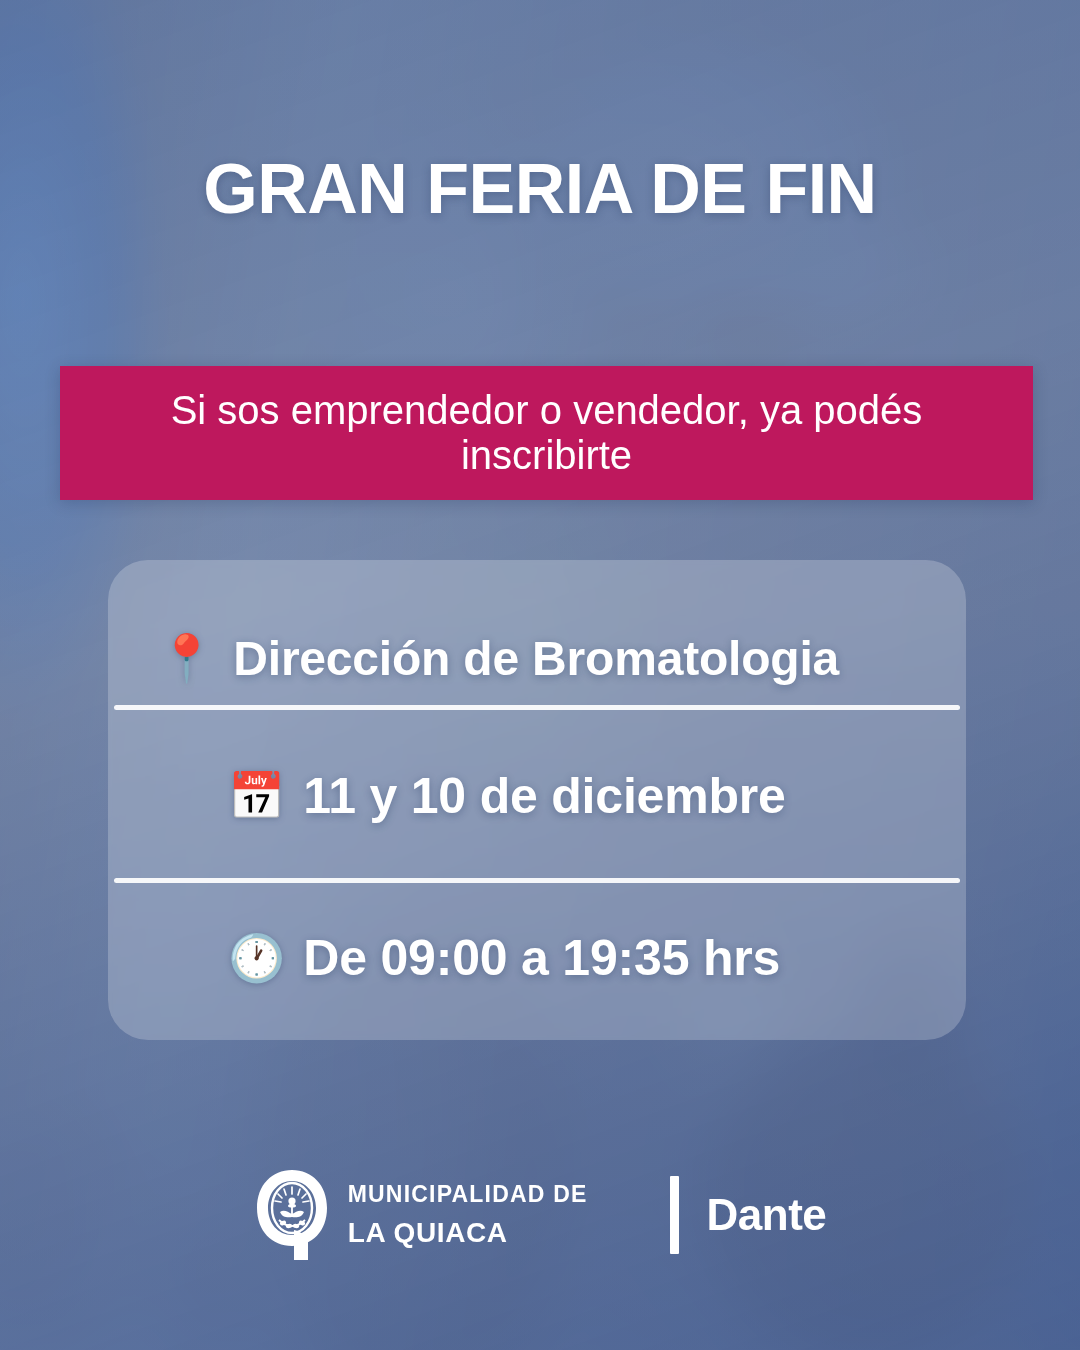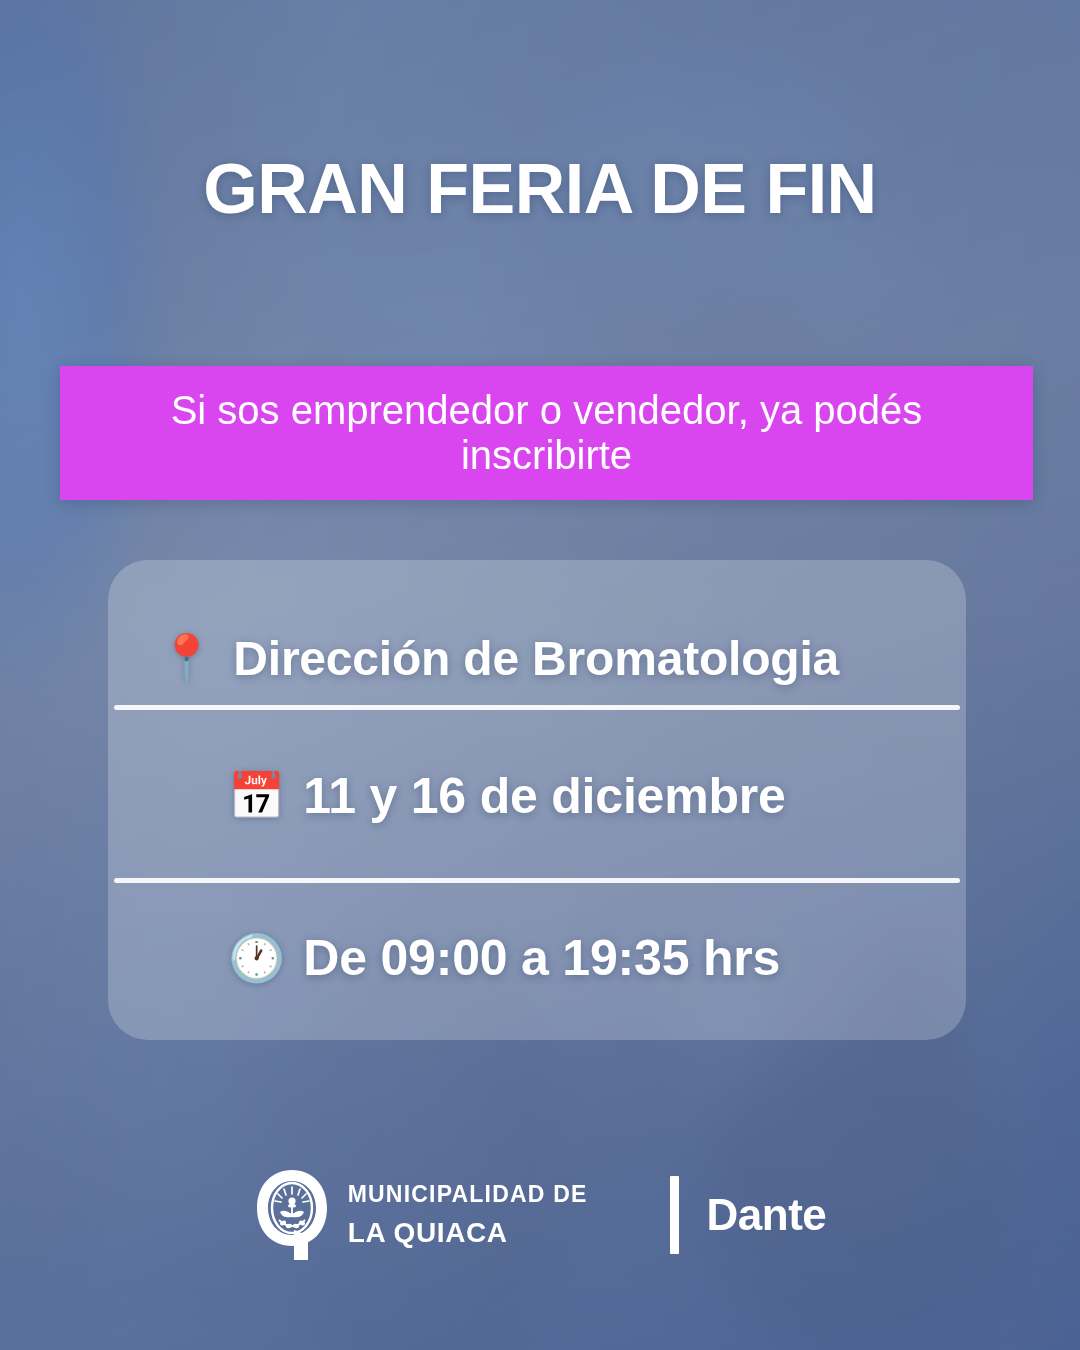--- a/index.html
+++ b/index.html
@@ -88,21 +88,21 @@
     box-sizing: border-box;
   }
 
   
   .banner {
     position: absolute;
     left: 60px;
     top: 366px;
     width: 973px;
     height: 134px;
-    background: #d946ef;
+    background: #be185d;
     display: flex;
     align-items: center;
     justify-content: center;
     box-shadow: 0 3px 14px rgba(18,38,76,0.22);
   }
   .banner-text {
     color: #ffffff;
     font-size: 40px;
     line-height: 1.12;
     font-weight: 400;
@@ -248,21 +248,21 @@
 
     <div class="info-row row-location">
       <span class="row-icon">📍</span>
       <span class="row-text">Dirección de Bromatologia</span>
     </div>
 
     <div class="divider divider-1"></div>
 
     <div class="info-row row-date">
       <span class="row-icon">📅</span>
-      <span class="row-text">11 y 16 de diciembre</span>
+      <span class="row-text">11 y 10 de diciembre</span>
     </div>
 
     <div class="divider divider-2"></div>
 
     <div class="info-row row-time">
       <span class="row-icon">🕐</span>
       <span class="row-text">De 09:00 a 19:35 hrs</span>
     </div>
 
   </div>

